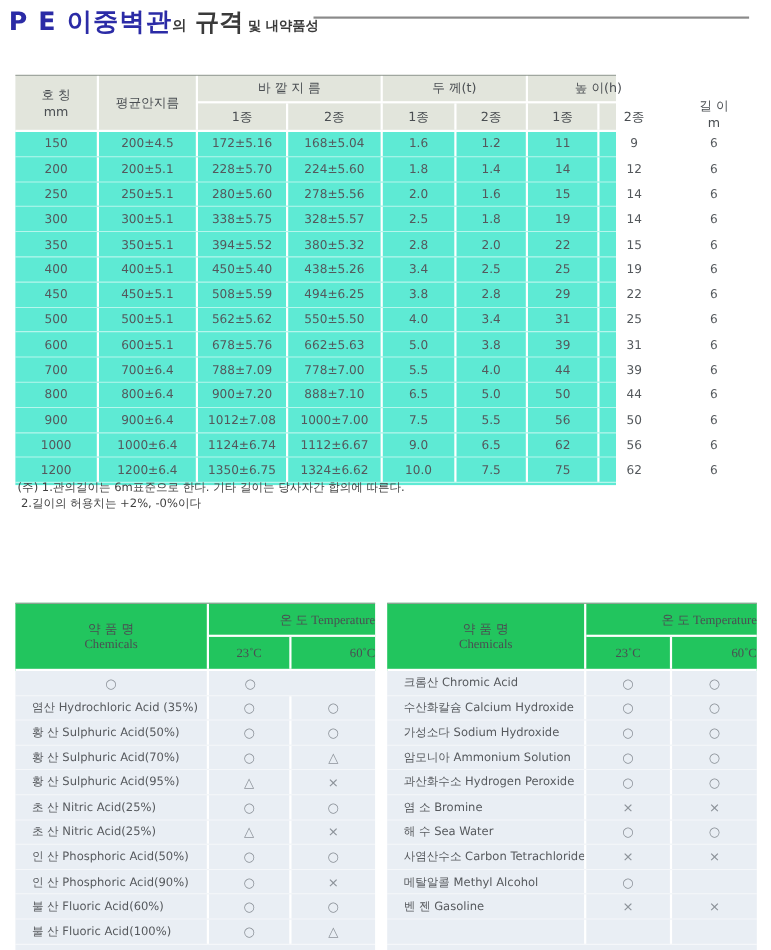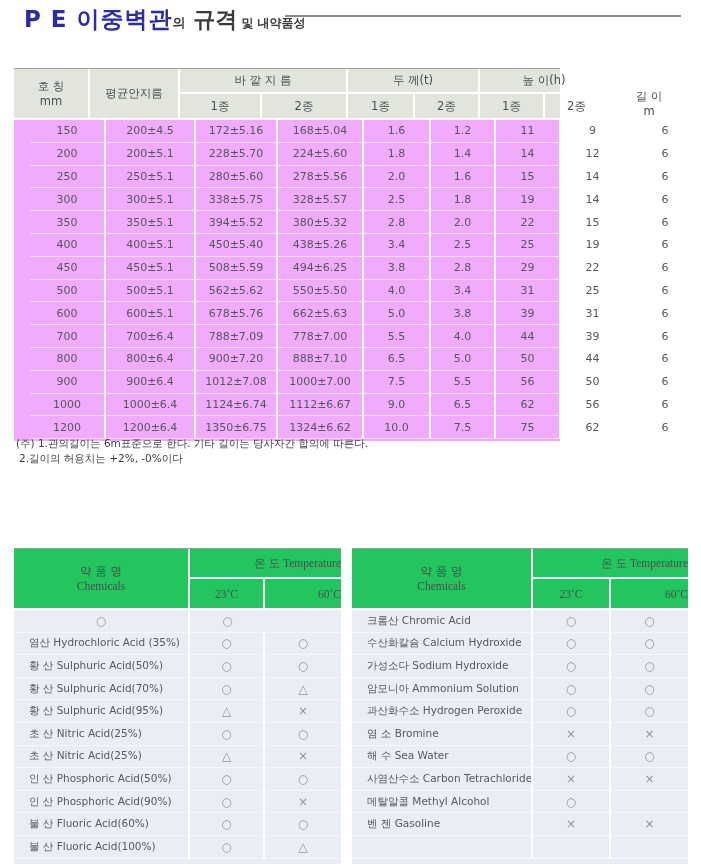--- a/index.html
+++ b/index.html
@@ -1,20 +1,20 @@
 <!DOCTYPE html>
 <html><head>
 <meta charset="utf-8">
 <style>
   html,body{margin:0;padding:0;background:#fff;}
   .page{position:relative;width:701px;height:864px;background:#ffffff;
         font-family:"DejaVu Sans","Liberation Sans",sans-serif;overflow:hidden;}
 
   
-  .title{position:absolute;left:24px;top:4px;white-space:nowrap;font-weight:bold;}
+  .title{position:absolute;left:8px;top:4px;white-space:nowrap;font-weight:bold;}
   .t-blue{color:#2b2ba6;font-size:23px;letter-spacing:1px;}
   .t-small{color:#3a3a3a;font-size:13px;}
   .t-big{color:#3a3a3a;font-size:22px;}
   .t-suffix{color:#3a3a3a;font-size:12px;}
   .rule{position:absolute;left:285px;top:15px;width:396px;height:2px;background:#8a8a8a;}
 
   
   .hcell{display:flex;align-items:center;justify-content:center;
          border-right:2px solid #fff;font-size:11.5px;color:#4a4e52;text-align:center;}
   .hcell.no-r{border-right:none;justify-content:flex-end;}
@@ -25,21 +25,21 @@
          border-right:2px solid #fff;font-size:11px;color:#54585c;white-space:nowrap;overflow:hidden;}
   .tcell:last-child{border-right:none;}
   .tcell.name{justify-content:flex-start;padding-left:15px;font-size:10.5px;color:#56595d;}
   .tcell.sym{color:#8d939a;font-size:12px;}
 
   
   .spec-table{position:absolute;left:14px;top:68px;width:546px;}
   .spec-header{display:grid;grid-template-columns:76px 90px 82px 86px 67px 65px 65px 65px 78px;
                grid-template-rows:25px 24px;background:#e2e5dc;
                border-top:1px solid #9aa09a;border-bottom:2px solid #fff;}
-  .spec-body{background:#f0abfc;padding-bottom:2px;padding-left:16px;}
+  .spec-body{background:#5eead4;padding-bottom:2px;}
   .spec-row{grid-template-columns:76px 90px 82px 86px 67px 65px 65px 65px 78px;height:21.8px;}
 
   
   .notes{position:absolute;left:16px;top:436px;font-size:10.5px;color:#3f3f3f;line-height:15px;}
   .note2{margin-left:3px;}
 
   
   .chem-half{position:absolute;top:548px;}
   .chem-half.left{left:14px;width:327px;}
   .chem-half.right{left:352px;width:336px;}

